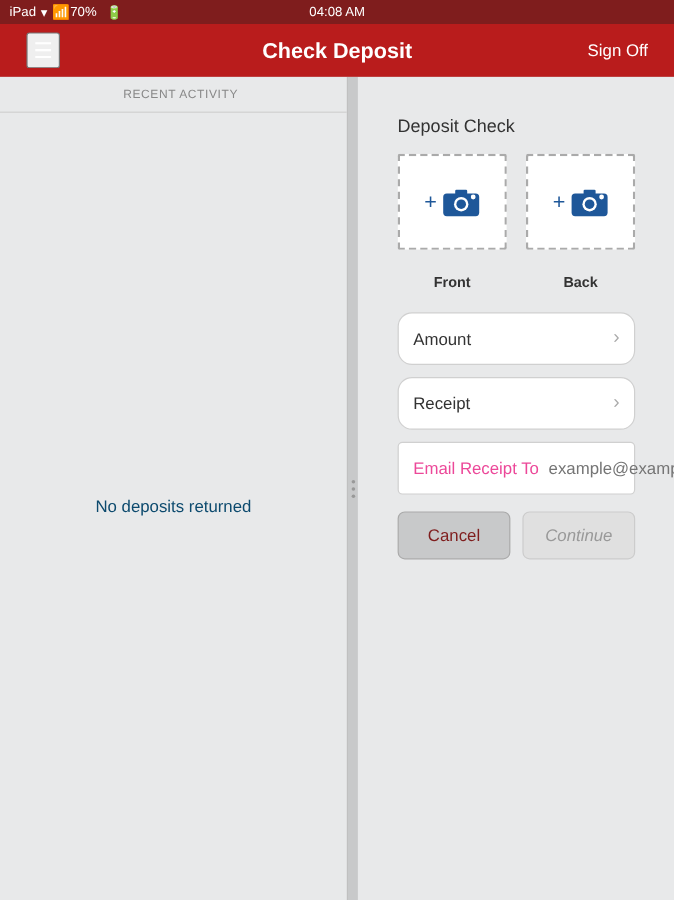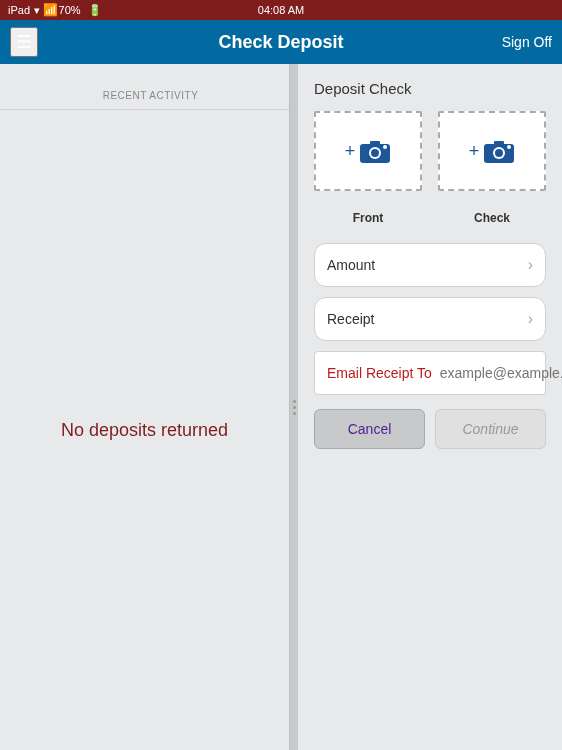--- a/index.html
+++ b/index.html
@@ -24,25 +24,25 @@
       color: white;
     }
     .status-left { display: flex; align-items: center; gap: 4px; }
     .status-center { position: absolute; left: 50%; transform: translateX(-50%); font-size: 11px; color: white; }
     .status-right { display: flex; align-items: center; gap: 8px; font-size: 11px; }
 
     
     .nav-bar {
       width: 100%;
       height: 44px;
-      background: #0369a1;
+      background: #b91c1c;
       display: flex;
       align-items: center;
       justify-content: space-between;
-      padding: 0 10px;
+      padding: 0 22px;
     }
     .nav-menu-btn {
       color: white;
       font-size: 18px;
       cursor: pointer;
       padding: 4px;
       line-height: 1;
     }
     .nav-title {
       color: white;
@@ -74,29 +74,28 @@
       flex-direction: column;
     }
     .sidebar-header {
       text-align: center;
       padding: 10px 0 8px 12px;
       font-size: 10px;
       color: #888;
       letter-spacing: 0.5px;
       text-transform: uppercase;
       border-bottom: 1px solid #d0d0d0;
-      margin-top: 16px;
     }
     .sidebar-empty {
       flex: 1;
       display: flex;
       align-items: center;
       justify-content: center;
-      font-size: 18px;
-      color: #7f1d1d;
+      font-size: 14px;
+      color: #0c4a6e;
       text-align: center;
     }
 
     
     .drag-handle {
       width: 8px;
       background: #c8c9ca;
       display: flex;
       flex-direction: column;
       align-items: center;
@@ -108,21 +107,21 @@
       width: 3px;
       height: 3px;
       background: #999;
       border-radius: 50%;
     }
 
     
     .right-panel {
       flex: 1;
       background: #e8e9ea;
-      padding: 16px;
+      padding: 33px;
       overflow-y: auto;
     }
 
     .section-title {
       font-size: 15px;
       color: #333;
       margin-bottom: 14px;
       font-weight: 400;
     }
 
@@ -197,21 +196,21 @@
       border: 1px solid #d0d0d0;
       border-radius: 4px;
       height: 44px;
       display: flex;
       align-items: center;
       padding: 0 12px;
       margin-bottom: 14px;
     }
     .email-field-label {
       font-size: 14px;
-      color: #b91c1c;
+      color: #ec4899;
       white-space: nowrap;
       margin-right: 8px;
     }
     .email-field-input {
       flex: 1;
       border: none;
       outline: none;
       font-size: 14px;
       color: #999;
       background: transparent;
@@ -222,21 +221,21 @@
       display: flex;
       gap: 10px;
     }
     .btn-cancel {
       flex: 1;
       height: 40px;
       background: #c8c9ca;
       border: 1px solid #aaa;
       border-radius: 6px;
       font-size: 14px;
-      color: #4c1d95;
+      color: #7f1d1d;
       cursor: pointer;
       font-weight: 500;
     }
     .btn-continue {
       flex: 1;
       height: 40px;
       background: #e0e0e0;
       border: 1px solid #ccc;
       border-radius: 6px;
       font-size: 14px;
@@ -309,21 +308,21 @@
             <span class="photo-plus">+</span>
             <svg class="camera-icon-svg" viewBox="0 0 32 26" fill="#1e5799" xmlns="http://www.w3.org/2000/svg">
               <rect x="1" y="6" width="30" height="19" rx="3" ry="3" fill="#1e5799"></rect>
               <circle cx="16" cy="15" r="6" fill="white"></circle>
               <circle cx="16" cy="15" r="4" fill="#1e5799"></circle>
               <rect x="11" y="3" width="10" height="4" rx="1" fill="#1e5799"></rect>
               <circle cx="26" cy="9" r="2" fill="white"></circle>
             </svg>
           </div>
         </div>
-        <div class="photo-label">Check</div>
+        <div class="photo-label">Back</div>
       </div>
     </div>
 
     <div class="form-field">
       <span class="form-field-label">Amount</span>
       <span class="form-field-chevron">›</span>
     </div>
 
     <div class="form-field">
       <span class="form-field-label">Receipt</span>

